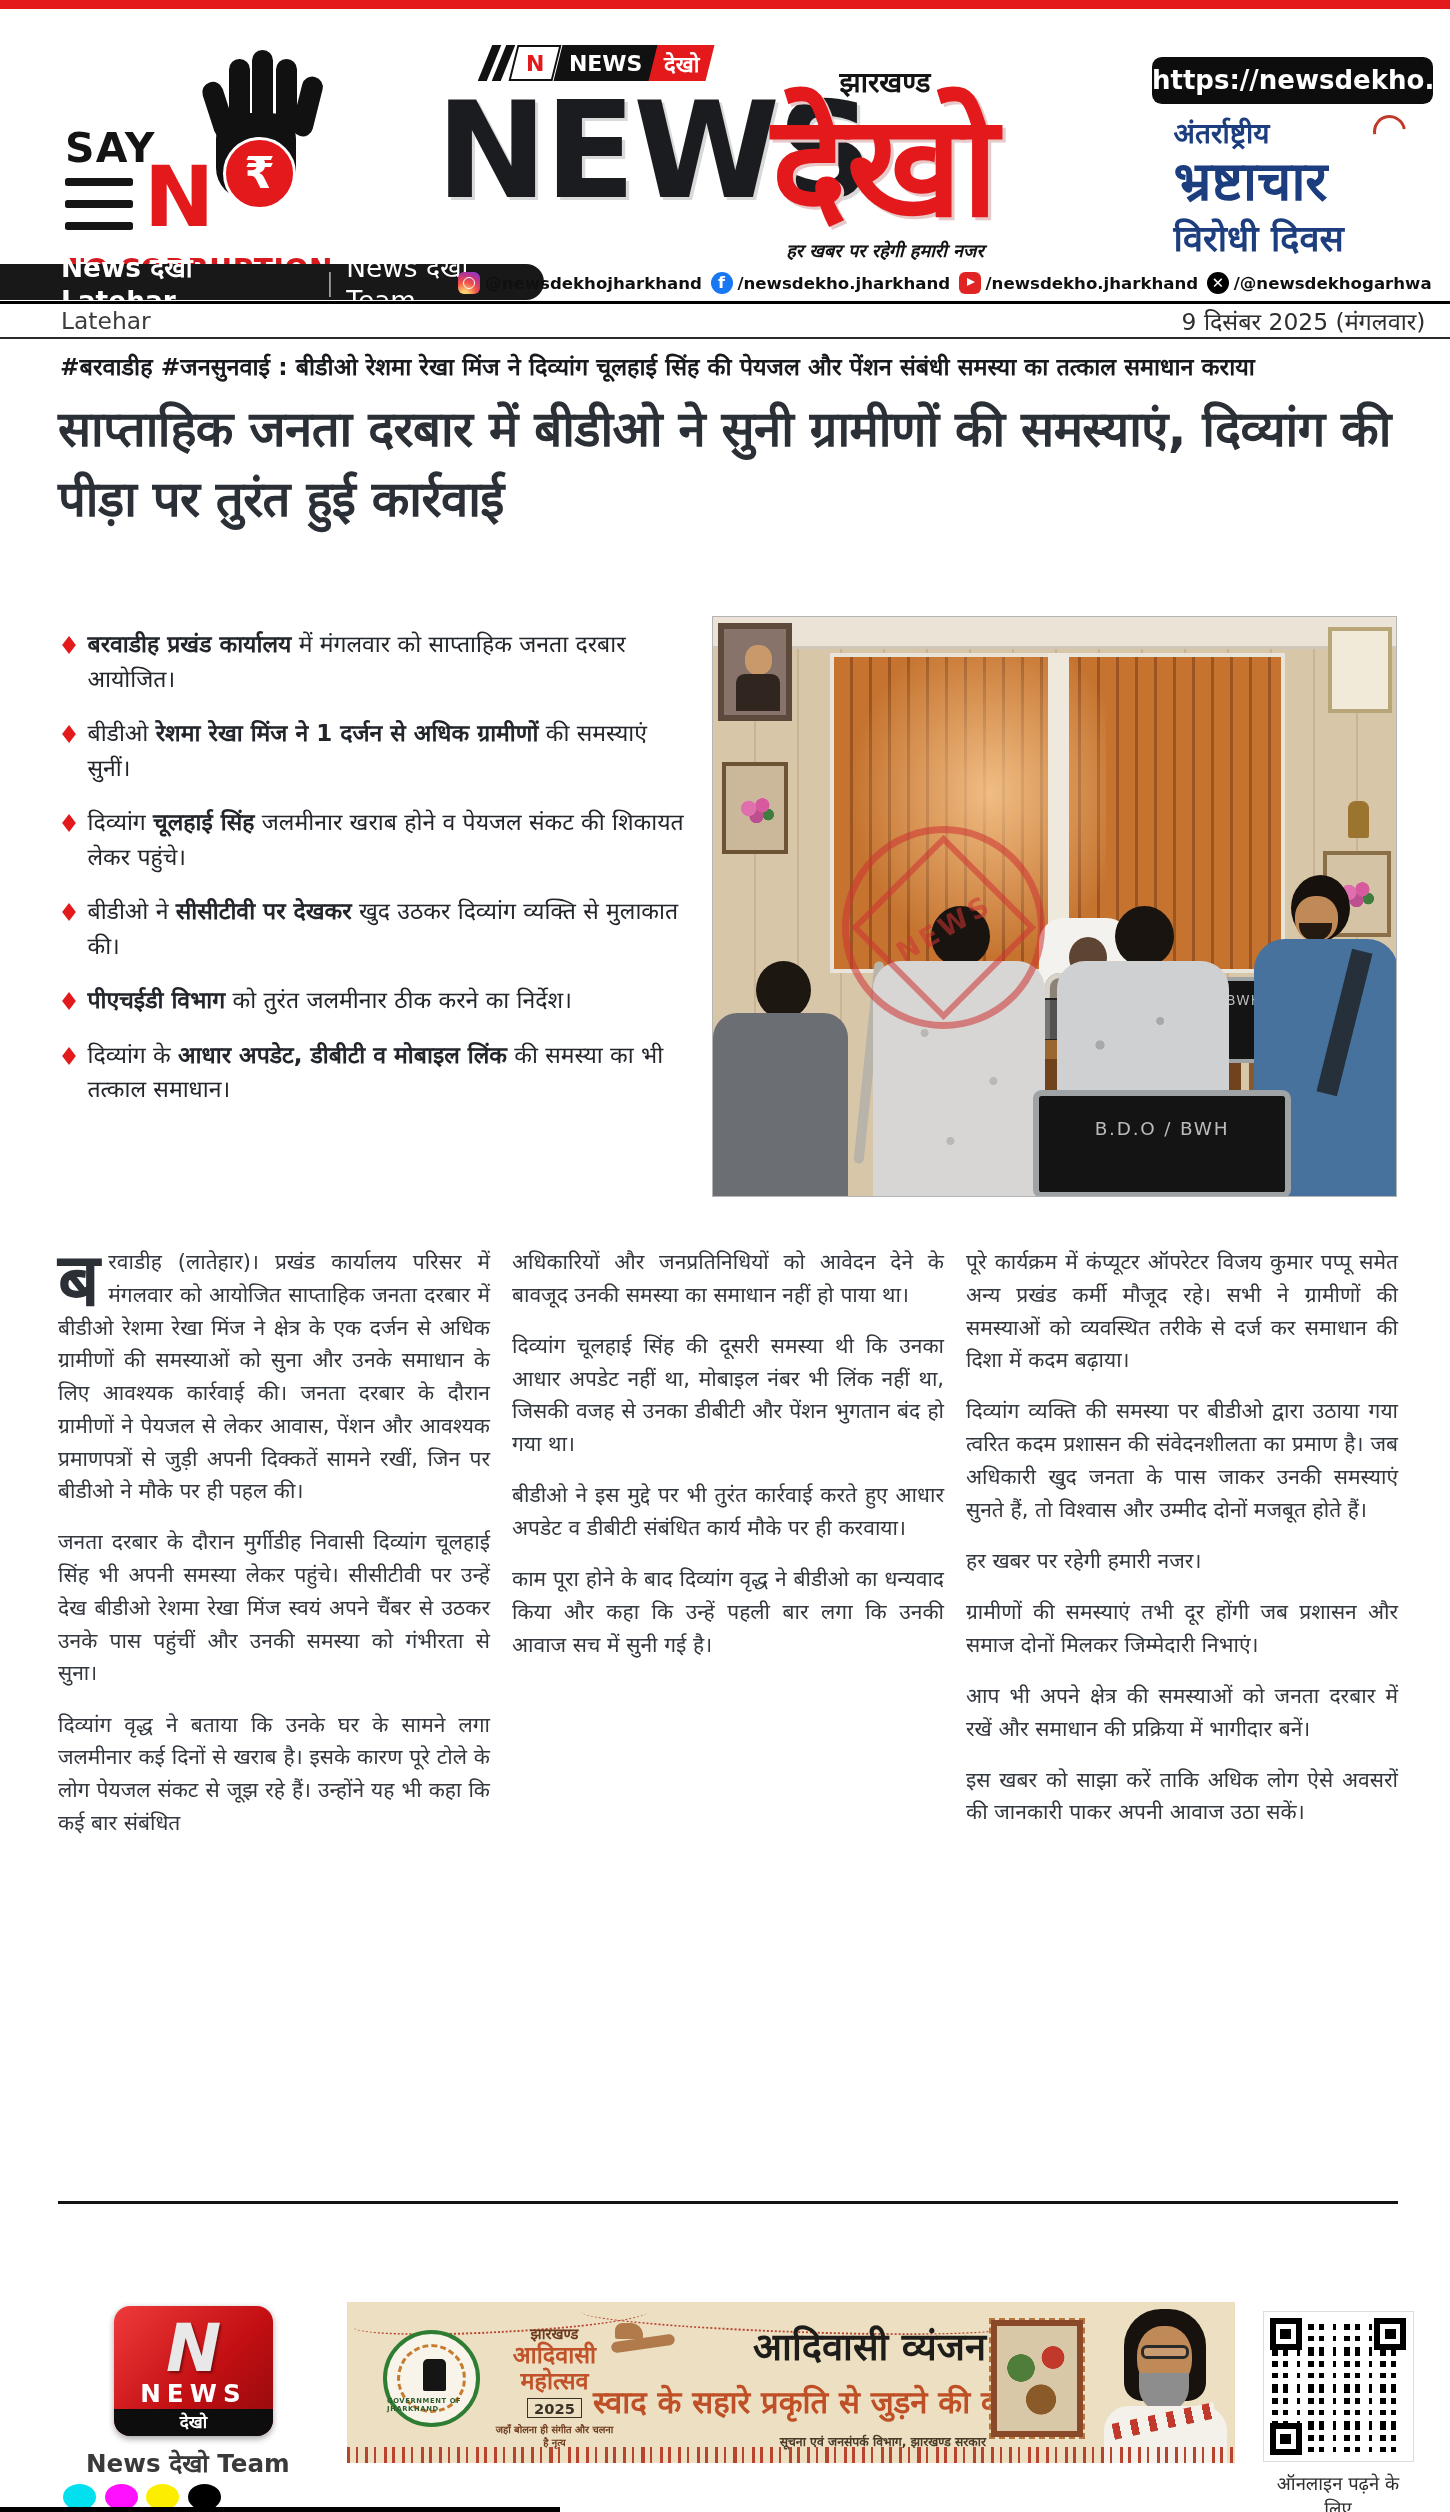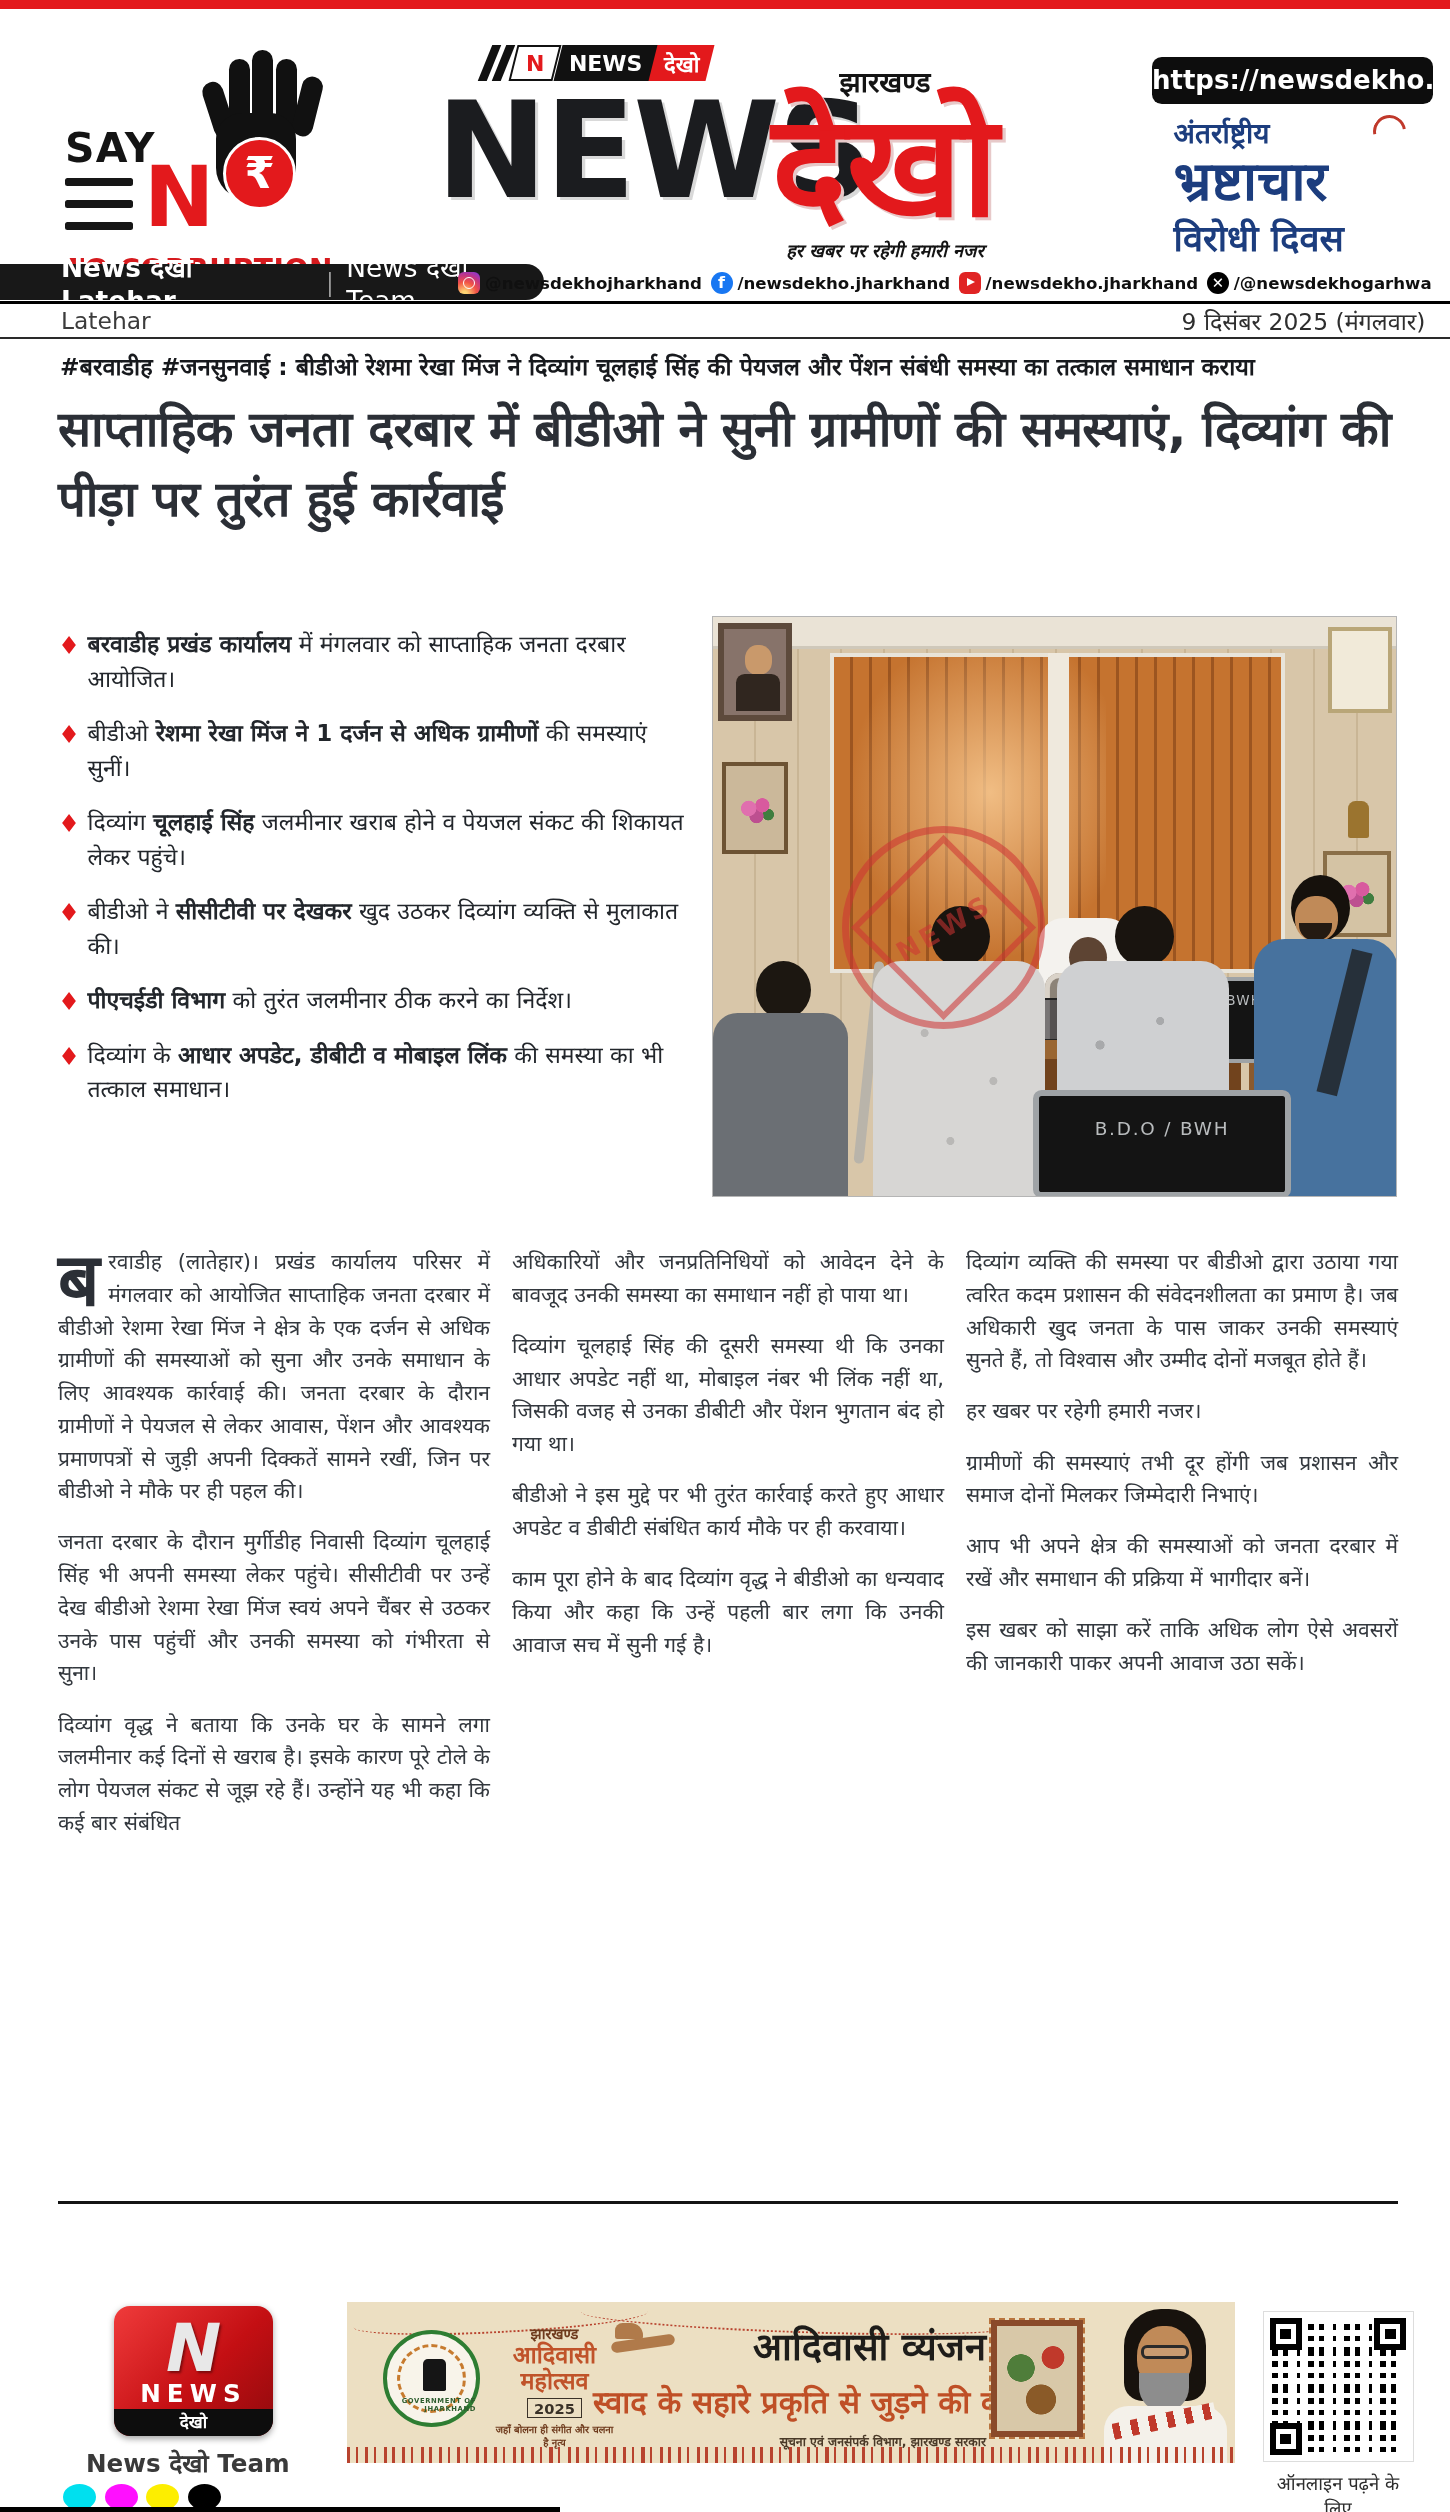--- a/index.html
+++ b/index.html
@@ -159,21 +159,21 @@
   .team { position:absolute; left:86px; top:209px; font-size:24.6px; font-weight:800; color:#3a3a3a; }
 
   .banner { position:absolute; left:347px; top:65px; width:888px; height:161px; background:#ecdfc2; overflow:hidden; }
   .bunting { position:absolute; top:3.7px; height:27px; border-bottom:2.5px dotted #b8432e; border-radius:50%; }
   .bunt1 { left:6.1px; width:295px; transform:rotate(-3deg); }
   .bunt2 { left:234px; width:430px; transform:rotate(2deg); }
   .banner-fringe { position:absolute; left:0; bottom:0; width:100%; height:16px; background:repeating-linear-gradient(90deg, #b8432e 0 3.1px, transparent 3.1px 8.6px, #b8432e 8.6px 11px, transparent 11px 18.4px); }
   .emblem { position:absolute; left:36px; top:28px; width:97px; height:97px; border-radius:50%; background:#f8f4ea; border:4.3px solid #2e7d32; }
   .emblem-in { position:absolute; inset:9.8px; border:3.1px dashed #c77b2f; border-radius:50%; }
   .emblem-core { position:absolute; left:36px; top:24.6px; width:23.4px; height:32px; background:#151515; border-radius:4.9px 4.9px 1.8px 1.8px; }
-  .emblem-txt { position:absolute; left:0; bottom:9.8px; width:100%; text-align:right; font-size:6.8px; font-weight:800; color:#2e5d2e; letter-spacing:0.6px; }
+  .emblem-txt { position:absolute; left:0; bottom:9.8px; width:100%; text-align:left; font-size:6.8px; font-weight:800; color:#2e5d2e; letter-spacing:0.6px; }
   .fest { position:absolute; left:146px; top:21px; width:123px; text-align:center; }
   .fest-state { font-size:14.7px; font-weight:800; color:#6e3a1c; }
   .fest-t1 { font-size:23.4px; font-weight:900; color:#c0532a; line-height:1.1; }
   .fest-year { display:inline-block; margin-top:3.7px; font-size:14.7px; font-weight:800; color:#3a3228; border:1.8px solid #3a3228; padding:0.6px 6.1px; }
   .fest-tag { margin-top:4.9px; font-size:9.8px; font-weight:800; color:#6e3a1c; }
   .axe { position:absolute; left:264px; top:14.7px; width:68px; height:49px; }
   .axe-handle { position:absolute; left:0; top:21px; width:64px; height:11px; background:#b07a4a; border-radius:5.5px; transform:rotate(-8deg); }
   .axe-head { position:absolute; left:3.7px; top:6.1px; width:28px; height:16px; background:#b07a4a; border-radius:7.4px 12.3px 2.5px 2.5px; }
   .banner-center { position:absolute; left:246px; top:17px; width:393px; text-align:right; }
   .banner-title { font-size:38px; font-weight:900; color:#1e1d1a; }
@@ -378,20 +378,21 @@
       <p>जनता दरबार के दौरान मुर्गीडीह निवासी दिव्यांग चूलहाई सिंह भी अपनी समस्या लेकर पहुंचे। सीसीटीवी पर उन्हें देख बीडीओ रेशमा रेखा मिंज स्वयं अपने चैंबर से उठकर उनके पास पहुंचीं और उनकी समस्या को गंभीरता से सुना।</p>
       <p>दिव्यांग वृद्ध ने बताया कि उनके घर के सामने लगा जलमीनार कई दिनों से खराब है। इसके कारण पूरे टोले के लोग पेयजल संकट से जूझ रहे हैं। उन्होंने यह भी कहा कि कई बार संबंधित</p>
     </div>
     <div class="col">
       <p>अधिकारियों और जनप्रतिनिधियों को आवेदन देने के बावजूद उनकी समस्या का समाधान नहीं हो पाया था।</p>
       <p>दिव्यांग चूलहाई सिंह की दूसरी समस्या थी कि उनका आधार अपडेट नहीं था, मोबाइल नंबर भी लिंक नहीं था, जिसकी वजह से उनका डीबीटी और पेंशन भुगतान बंद हो गया था।</p>
       <p>बीडीओ ने इस मुद्दे पर भी तुरंत कार्रवाई करते हुए आधार अपडेट व डीबीटी संबंधित कार्य मौके पर ही करवाया।</p>
       <p>काम पूरा होने के बाद दिव्यांग वृद्ध ने बीडीओ का धन्यवाद किया और कहा कि उन्हें पहली बार लगा कि उनकी आवाज सच में सुनी गई है।</p>
     </div>
     <div class="col">
+      <p>पूरे कार्यक्रम में कंप्यूटर ऑपरेटर विजय कुमार पप्पू समेत अन्य प्रखंड कर्मी मौजूद रहे। सभी ने ग्रामीणों की समस्याओं को व्यवस्थित तरीके से दर्ज कर समाधान की दिशा में कदम बढ़ाया।</p>
       <p>दिव्यांग व्यक्ति की समस्या पर बीडीओ द्वारा उठाया गया त्वरित कदम प्रशासन की संवेदनशीलता का प्रमाण है। जब अधिकारी खुद जनता के पास जाकर उनकी समस्याएं सुनते हैं, तो विश्वास और उम्मीद दोनों मजबूत होते हैं।</p>
       <p>हर खबर पर रहेगी हमारी नजर।</p>
       <p>ग्रामीणों की समस्याएं तभी दूर होंगी जब प्रशासन और समाज दोनों मिलकर जिम्मेदारी निभाएं।</p>
       <p>आप भी अपने क्षेत्र की समस्याओं को जनता दरबार में रखें और समाधान की प्रक्रिया में भागीदार बनें।</p>
       <p>इस खबर को साझा करें ताकि अधिक लोग ऐसे अवसरों की जानकारी पाकर अपनी आवाज उठा सकें।</p>
     </div>
   </div>
 
   <div class="hrule"></div>
 

